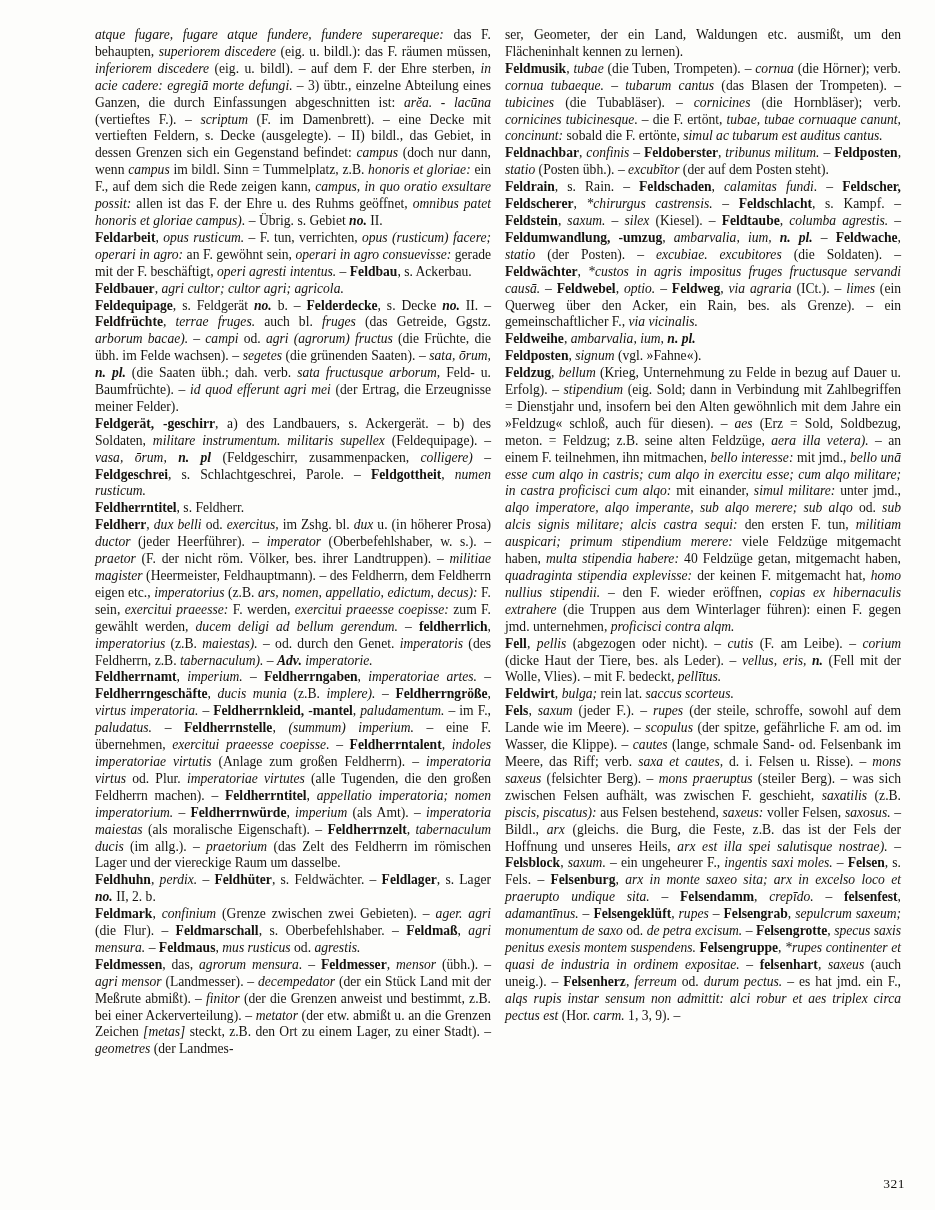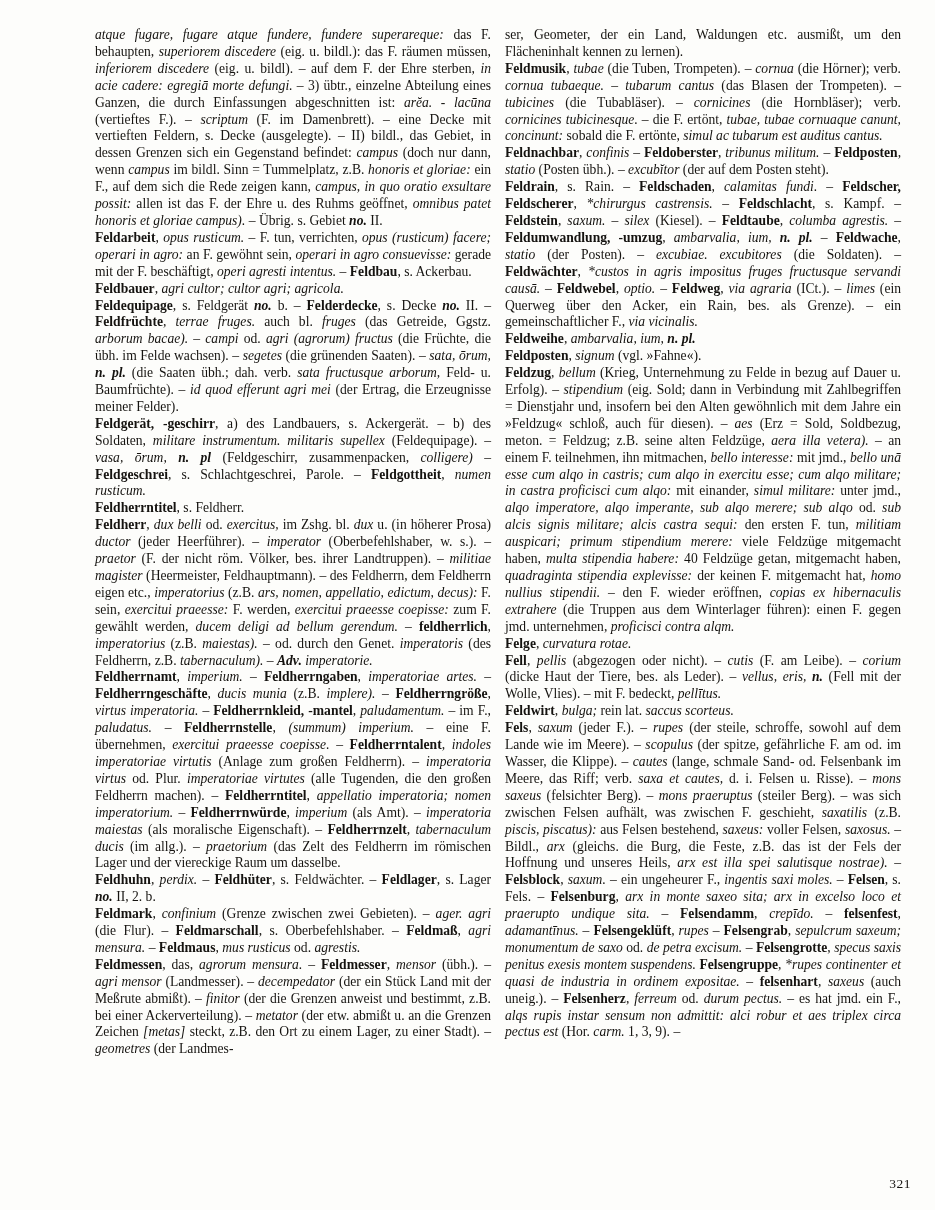--- a/index.html
+++ b/index.html
@@ -28,21 +28,21 @@
     text-align: justify;
     text-justify: inter-word;
   }
   .col p { margin: 0; padding: 0; }
   .s-n { font-style: normal; font-weight: normal; }
   .s-i { font-style: italic; }
   .s-b { font-weight: bold; }
   .s-bi { font-weight: bold; font-style: italic; }
   .page-number {
     position: absolute;
-    right: 24px;
+    right: 30px;
     bottom: 18px;
     font-size: 13.5px;
     letter-spacing: 0.5px;
   }
 </style>
 </head>
 <body>
 
 <div class="page">
   <div class="text-columns">
@@ -60,20 +60,19 @@
         <p><span class="s-b">Feldmessen</span><span class="s-n">, das, </span><span class="s-i">agrorum mensura.</span><span class="s-n"> – </span><span class="s-b">Feldmesser</span><span class="s-n">, </span><span class="s-i">mensor</span><span class="s-n"> (übh.). – </span><span class="s-i">agri mensor</span><span class="s-n"> (Landmesser). – </span><span class="s-i">decempedator</span><span class="s-n"> (der ein Stück Land mit der Meßrute abmißt). – </span><span class="s-i">finitor</span><span class="s-n"> (der die Grenzen anweist und bestimmt, z.B. bei einer Ackerverteilung). – </span><span class="s-i">metator</span><span class="s-n"> (der etw. abmißt u. an die Grenzen Zeichen </span><span class="s-i">[metas]</span><span class="s-n"> steckt, z.B. den Ort zu einem Lager, zu einer Stadt). – </span><span class="s-i">geometres</span><span class="s-n"> (der Landmes-</span></p>
       </div>
     <div class="col">
         <p><span class="s-n">ser, Geometer, der ein Land, Waldungen etc. ausmißt, um den Flächeninhalt kennen zu lernen).</span></p>
         <p><span class="s-b">Feldmusik</span><span class="s-n">, </span><span class="s-i">tubae</span><span class="s-n"> (die Tuben, Trompeten). – </span><span class="s-i">cornua</span><span class="s-n"> (die Hörner); verb. </span><span class="s-i">cornua tubaeque.</span><span class="s-n"> – </span><span class="s-i">tubarum cantus</span><span class="s-n"> (das Blasen der Trompeten). – </span><span class="s-i">tubicines</span><span class="s-n"> (die Tubabläser). – </span><span class="s-i">cornicines</span><span class="s-n"> (die Hornbläser); verb. </span><span class="s-i">cornicines tubicinesque.</span><span class="s-n"> – die F. ertönt, </span><span class="s-i">tubae, tubae cornuaque canunt, concinunt:</span><span class="s-n"> sobald die F. ertönte, </span><span class="s-i">simul ac tubarum est auditus cantus.</span></p>
         <p><span class="s-b">Feldnachbar</span><span class="s-n">, </span><span class="s-i">confinis</span><span class="s-n"> – </span><span class="s-b">Feldoberster</span><span class="s-n">, </span><span class="s-i">tribunus militum.</span><span class="s-n"> – </span><span class="s-b">Feldposten</span><span class="s-n">, </span><span class="s-i">statio</span><span class="s-n"> (Posten übh.). – </span><span class="s-i">excubĭtor</span><span class="s-n"> (der auf dem Posten steht).</span></p>
         <p><span class="s-b">Feldrain</span><span class="s-n">, s. Rain. – </span><span class="s-b">Feldschaden</span><span class="s-n">, </span><span class="s-i">calamitas fundi.</span><span class="s-n"> – </span><span class="s-b">Feldscher, Feldscherer</span><span class="s-n">, </span><span class="s-i">*chirurgus castrensis.</span><span class="s-n"> – </span><span class="s-b">Feldschlacht</span><span class="s-n">, s. Kampf. – </span><span class="s-b">Feldstein</span><span class="s-n">, </span><span class="s-i">saxum.</span><span class="s-n"> – </span><span class="s-i">silex</span><span class="s-n"> (Kiesel). – </span><span class="s-b">Feldtaube</span><span class="s-n">, </span><span class="s-i">columba agrestis.</span><span class="s-n"> – </span><span class="s-b">Feldumwandlung, -umzug</span><span class="s-n">, </span><span class="s-i">ambarvalia, ium,</span><span class="s-bi"> n. pl.</span><span class="s-n"> – </span><span class="s-b">Feldwache</span><span class="s-n">, </span><span class="s-i">statio</span><span class="s-n"> (der Posten). – </span><span class="s-i">excubiae. excubitores</span><span class="s-n"> (die Soldaten). – </span><span class="s-b">Feldwächter</span><span class="s-n">, </span><span class="s-i">*custos in agris impositus fruges fructusque servandi causā.</span><span class="s-n"> – </span><span class="s-b">Feldwebel</span><span class="s-n">, </span><span class="s-i">optio.</span><span class="s-n"> – </span><span class="s-b">Feldweg</span><span class="s-n">, </span><span class="s-i">via agraria</span><span class="s-n"> (ICt.). – </span><span class="s-i">limes</span><span class="s-n"> (ein Querweg über den Acker, ein Rain, bes. als Grenze). – ein gemeinschaftlicher F., </span><span class="s-i">via vicinalis.</span></p>
         <p><span class="s-b">Feldweihe</span><span class="s-n">, </span><span class="s-i">ambarvalia, ium,</span><span class="s-bi"> n. pl.</span></p>
         <p><span class="s-b">Feldposten</span><span class="s-n">, </span><span class="s-i">signum</span><span class="s-n"> (vgl. »Fahne«).</span></p>
         <p><span class="s-b">Feldzug</span><span class="s-n">, </span><span class="s-i">bellum</span><span class="s-n"> (Krieg, Unternehmung zu Felde in bezug auf Dauer u. Erfolg). – </span><span class="s-i">stipendium</span><span class="s-n"> (eig. Sold; dann in Verbindung mit Zahlbegriffen = Dienstjahr und, insofern bei den Alten gewöhnlich mit dem Jahre ein »Feldzug« schloß, auch für diesen). – </span><span class="s-i">aes</span><span class="s-n"> (Erz = Sold, Soldbezug, meton. = Feldzug; z.B. seine alten Feldzüge, </span><span class="s-i">aera illa vetera).</span><span class="s-n"> – an einem F. teilnehmen, ihn mitmachen, </span><span class="s-i">bello interesse:</span><span class="s-n"> mit jmd., </span><span class="s-i">bello unā esse cum alqo in castris; cum alqo in exercitu esse; cum alqo militare; in castra proficisci cum alqo:</span><span class="s-n"> mit einander, </span><span class="s-i">simul militare:</span><span class="s-n"> unter jmd., </span><span class="s-i">alqo imperatore, alqo imperante, sub alqo merere; sub alqo</span><span class="s-n"> od. </span><span class="s-i">sub alcis signis militare; alcis castra sequi:</span><span class="s-n"> den ersten F. tun, </span><span class="s-i">militiam auspicari; primum stipendium merere:</span><span class="s-n"> viele Feldzüge mitgemacht haben, </span><span class="s-i">multa stipendia habere:</span><span class="s-n"> 40 Feldzüge getan, mitgemacht haben, </span><span class="s-i">quadraginta stipendia explevisse:</span><span class="s-n"> der keinen F. mitgemacht hat, </span><span class="s-i">homo nullius stipendii.</span><span class="s-n"> – den F. wieder eröffnen, </span><span class="s-i">copias ex hibernaculis extrahere</span><span class="s-n"> (die Truppen aus dem Winterlager führen): einen F. gegen jmd. unternehmen, </span><span class="s-i">proficisci contra alqm.</span></p>
-        <p><span class="s-b">Felge</span><span class="s-n">, </span><span class="s-i">curvatura rotae.</span></p>
         <p><span class="s-b">Fell</span><span class="s-n">, </span><span class="s-i">pellis</span><span class="s-n"> (abgezogen oder nicht). – </span><span class="s-i">cutis</span><span class="s-n"> (F. am Leibe). – </span><span class="s-i">corium</span><span class="s-n"> (dicke Haut der Tiere, bes. als Leder). – </span><span class="s-i">vellus, eris,</span><span class="s-bi"> n.</span><span class="s-n"> (Fell mit der Wolle, Vlies). – mit F. bedeckt, </span><span class="s-i">pellītus.</span></p>
         <p><span class="s-b">Feldwirt</span><span class="s-n">, </span><span class="s-i">bulga;</span><span class="s-n"> rein lat. </span><span class="s-i">saccus scorteus.</span></p>
         <p><span class="s-b">Fels</span><span class="s-n">, </span><span class="s-i">saxum</span><span class="s-n"> (jeder F.). – </span><span class="s-i">rupes</span><span class="s-n"> (der steile, schroffe, sowohl auf dem Lande wie im Meere). – </span><span class="s-i">scopulus</span><span class="s-n"> (der spitze, gefährliche F. am od. im Wasser, die Klippe). – </span><span class="s-i">cautes</span><span class="s-n"> (lange, schmale Sand- od. Felsenbank im Meere, das Riff; verb. </span><span class="s-i">saxa et cautes,</span><span class="s-n"> d. i. Felsen u. Risse). – </span><span class="s-i">mons saxeus</span><span class="s-n"> (felsichter Berg). – </span><span class="s-i">mons praeruptus</span><span class="s-n"> (steiler Berg). – was sich zwischen Felsen aufhält, was zwischen F. geschieht, </span><span class="s-i">saxatilis</span><span class="s-n"> (z.B. </span><span class="s-i">piscis, piscatus):</span><span class="s-n"> aus Felsen bestehend, </span><span class="s-i">saxeus:</span><span class="s-n"> voller Felsen, </span><span class="s-i">saxosus.</span><span class="s-n"> – Bildl., </span><span class="s-i">arx</span><span class="s-n"> (gleichs. die Burg, die Feste, z.B. das ist der Fels der Hoffnung und unseres Heils, </span><span class="s-i">arx est illa spei salutisque nostrae).</span><span class="s-n"> – </span><span class="s-b">Felsblock</span><span class="s-n">, </span><span class="s-i">saxum.</span><span class="s-n"> – ein ungeheurer F., </span><span class="s-i">ingentis saxi moles.</span><span class="s-n"> – </span><span class="s-b">Felsen</span><span class="s-n">, s. Fels. – </span><span class="s-b">Felsenburg</span><span class="s-n">, </span><span class="s-i">arx in monte saxeo sita; arx in excelso loco et praerupto undique sita.</span><span class="s-n"> – </span><span class="s-b">Felsendamm</span><span class="s-n">, </span><span class="s-i">crepīdo.</span><span class="s-n"> – </span><span class="s-b">felsenfest</span><span class="s-n">, </span><span class="s-i">adamantīnus.</span><span class="s-n"> – </span><span class="s-b">Felsengeklüft</span><span class="s-n">, </span><span class="s-i">rupes</span><span class="s-n"> – </span><span class="s-b">Felsengrab</span><span class="s-n">, </span><span class="s-i">sepulcrum saxeum; monumentum de saxo</span><span class="s-n"> od. </span><span class="s-i">de petra excisum.</span><span class="s-n"> – </span><span class="s-b">Felsengrotte</span><span class="s-n">, </span><span class="s-i">specus saxis penitus exesis montem suspendens.</span><span class="s-n"> </span><span class="s-b">Felsengruppe</span><span class="s-n">, </span><span class="s-i">*rupes continenter et quasi de industria in ordinem expositae.</span><span class="s-n"> – </span><span class="s-b">felsenhart</span><span class="s-n">, </span><span class="s-i">saxeus</span><span class="s-n"> (auch uneig.). – </span><span class="s-b">Felsenherz</span><span class="s-n">, </span><span class="s-i">ferreum</span><span class="s-n"> od. </span><span class="s-i">durum pectus.</span><span class="s-n"> – es hat jmd. ein F., </span><span class="s-i">alqs rupis instar sensum non admittit: alci robur et aes triplex circa pectus est</span><span class="s-n"> (Hor. </span><span class="s-i">carm.</span><span class="s-n"> 1, 3, 9). –</span></p>
       </div>
   </div>
   <div class="page-number">321</div>
 </div>
 
 </body></html>

